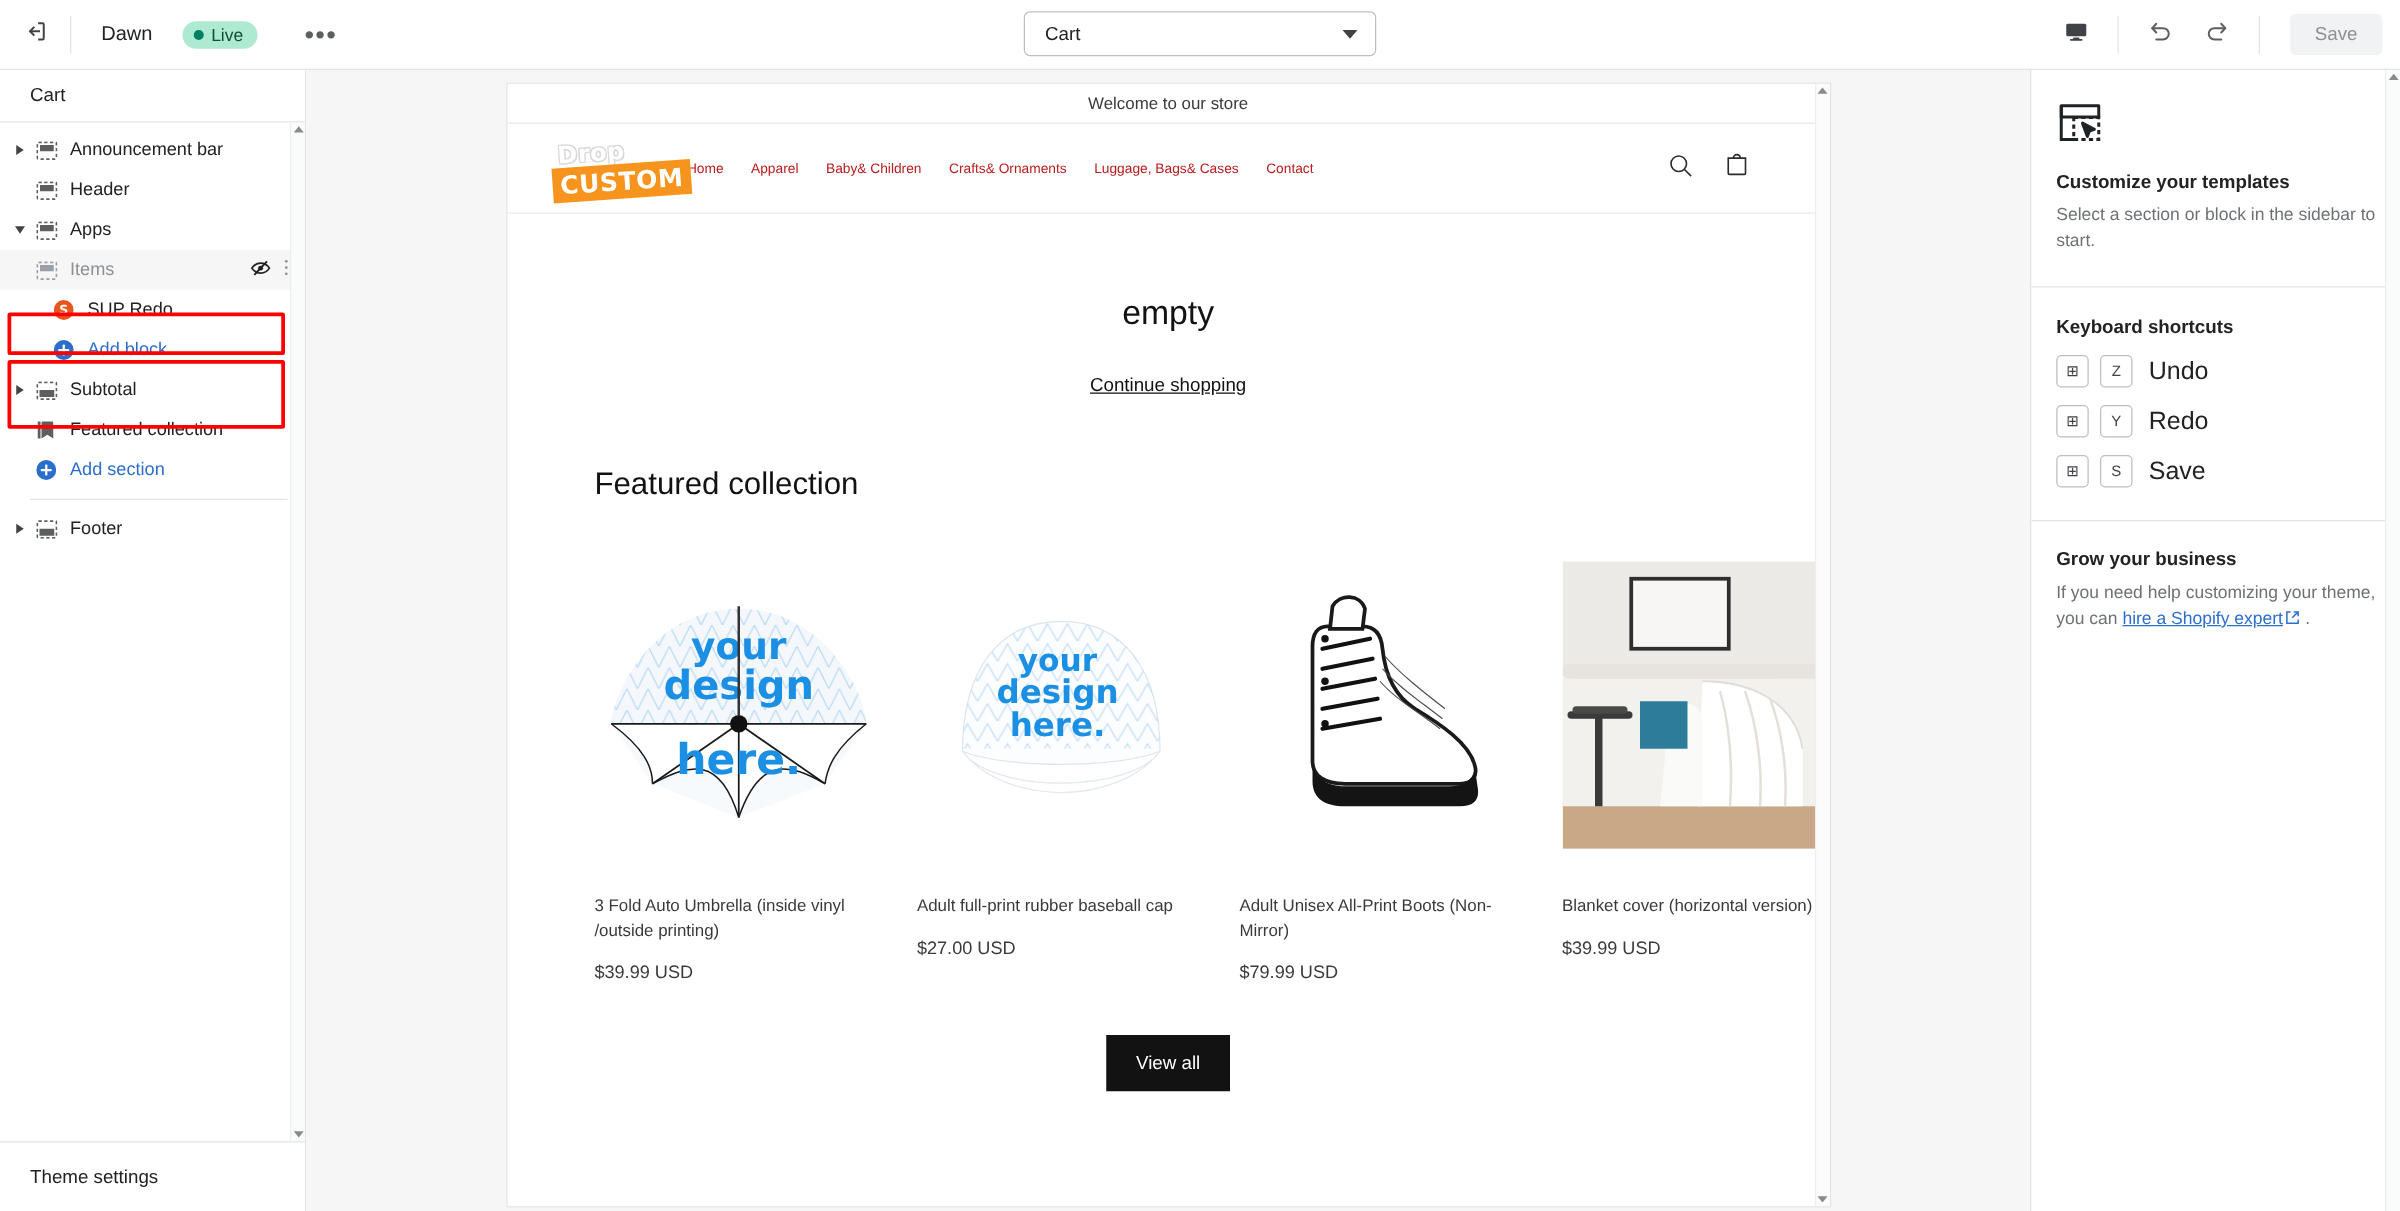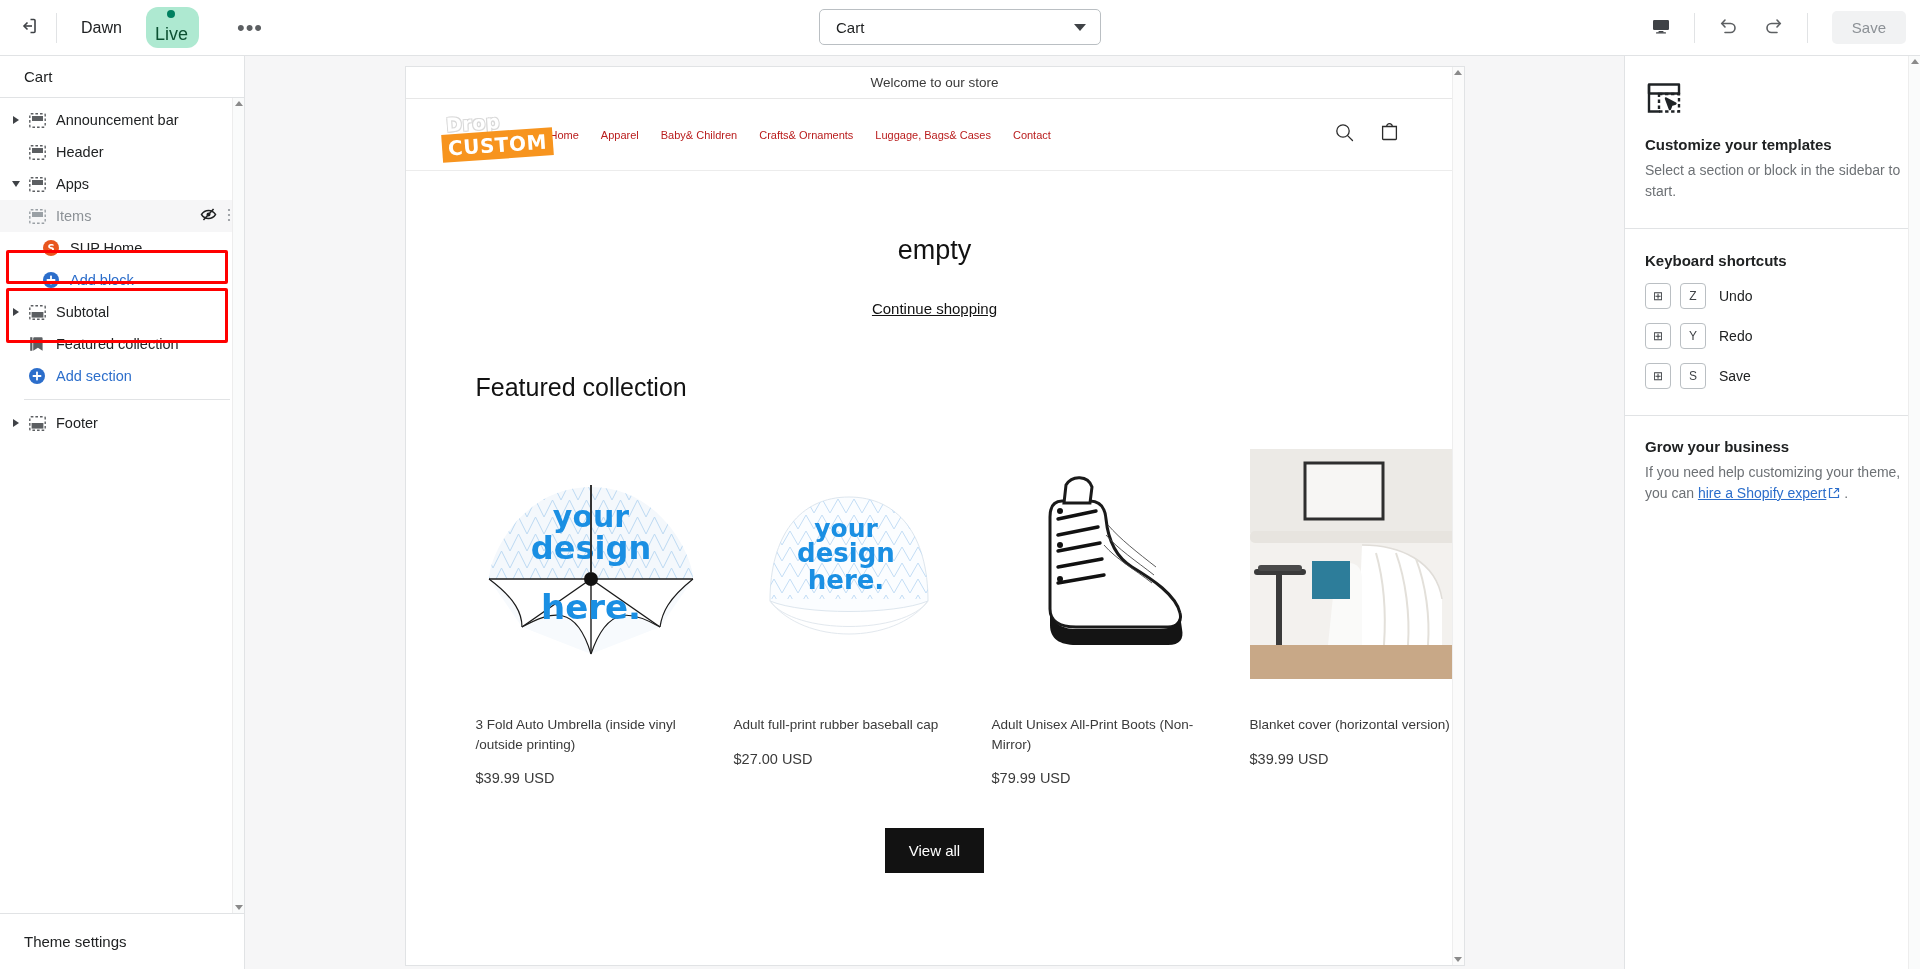--- a/index.html
+++ b/index.html
@@ -25,21 +25,21 @@
   .tb-divider { width: 1px; height: 30px; background: #e1e3e5; }
   .tb-theme-group {
     display: flex; align-items: center; gap: 24px;
     padding-left: 24px;
   }
   .tb-theme-name { font-size: 16px; color: #202223; }
   .badge-live {
     display: flex; align-items: center; gap: 6px;
     background: #aee9d1; color: #0c5132;
     border-radius: 12px; padding: 3px 11px 3px 9px;
-    font-size: 18px; font-weight: 400; flex-direction: column;
+    font-size: 14px; font-weight: 400;
   }
   .badge-dot { width: 8px; height: 8px; border-radius: 50%; background: #008060; }
   .tb-more {
     font-size: 22px; color: #5c5f62; letter-spacing: 1px;
     cursor: pointer; padding: 0 8px; line-height: 10px;
     margin-left: 6px; user-select: none;
   }
   .tb-center {
     position: absolute; left: 50%; transform: translateX(-50%);
     top: 9px;
@@ -282,21 +282,21 @@
   }
   .kb-row {
     display: flex; align-items: center; gap: 9px; margin-top: 14px;
   }
   .kb-key {
     width: 26px; height: 26px; border: 1px solid #babfc3;
     border-radius: 4px; display: flex; align-items: center;
     justify-content: center; font-size: 12px; color: #3f4246;
     background: #fff;
   }
-  .kb-label { font-size: 14px; color: #202223; margin-left: 4px; }
+  .kb-label { font-size: 20px; color: #202223; margin-left: 4px; }
   .rp-link { color: #2c6ecb; text-decoration: underline; }
   .ext-icon { display: inline-block; vertical-align: -1px; margin-left: 2px; }
 </style>
 </head>
 <body>
 
 <div class="topbar">
   <div class="tb-exit">
     <span>
       <svg width="20" height="20" viewBox="0 0 20 20" fill="none" stroke="#3f4246" stroke-width="1.6">
@@ -429,21 +429,21 @@
         </span>
       </div>
 
       <div class="sb-item indent-block">
         <span class="sb-icon">
           <svg width="16" height="16" viewBox="0 0 16 16">
             <circle cx="8" cy="8" r="8" fill="#e8551e"></circle>
             <text x="8" y="11.6" font-family="DejaVu Sans, sans-serif" font-size="10" font-weight="bold" fill="#ffffff" text-anchor="middle">S</text>
           </svg>
         </span>
-        <span class="sb-label">SUP Home</span>
+        <span class="sb-label">SUP Redo</span>
       </div>
 
       <div class="sb-item indent-block">
         <span class="sb-icon">
           <svg width="16" height="16" viewBox="0 0 16 16">
               <circle cx="8" cy="8" r="8" fill="#2c6ecb"></circle>
               <rect x="7.1" y="3.6" width="1.8" height="8.8" fill="#fff" rx="0.6"></rect>
               <rect x="3.6" y="7.1" width="8.8" height="1.8" fill="#fff" rx="0.6"></rect>
             </svg>
         </span>

